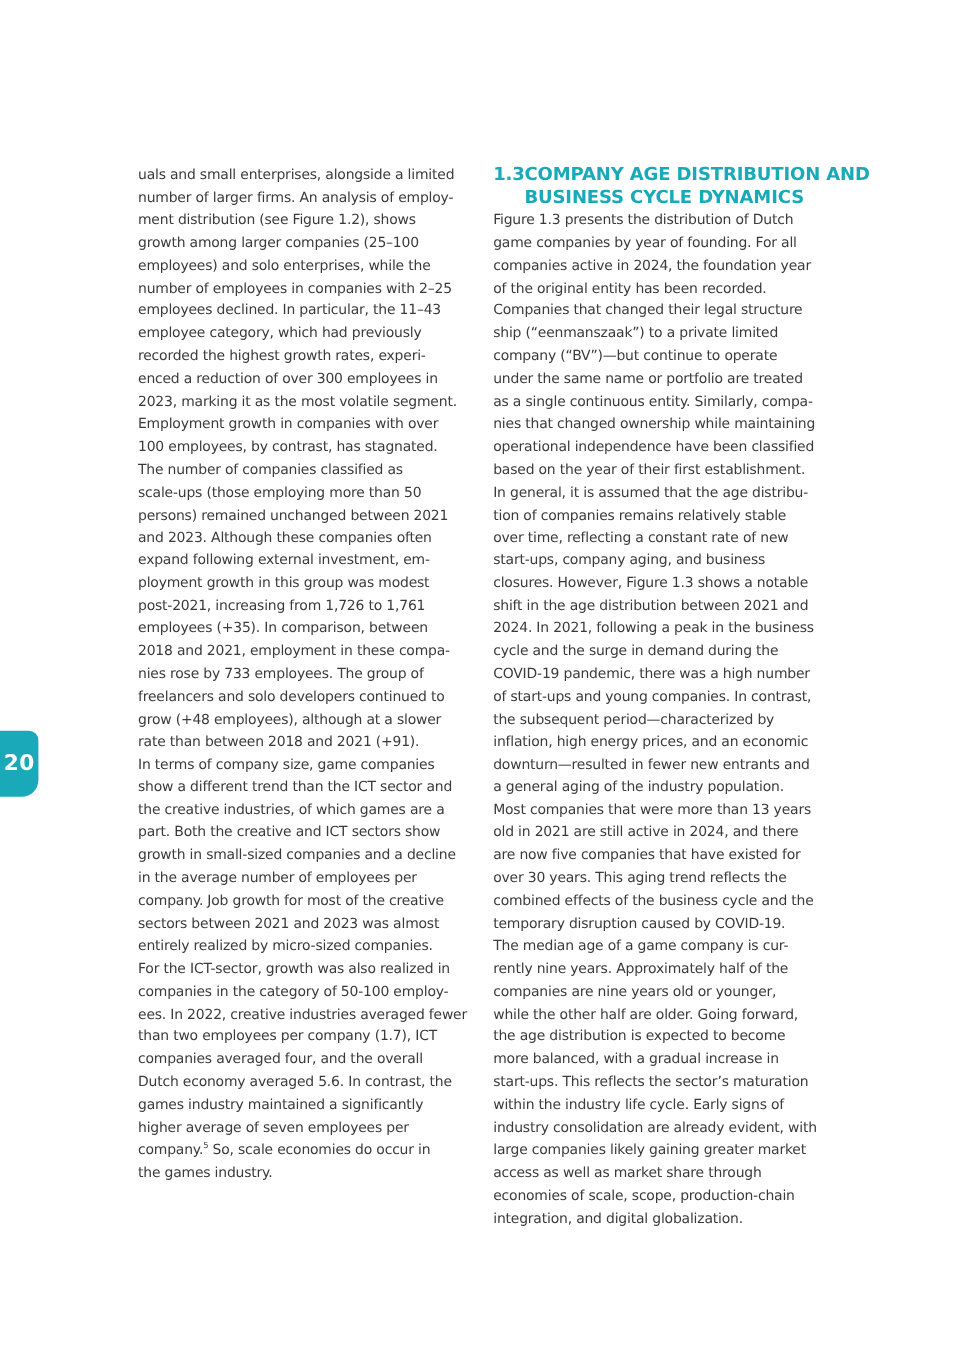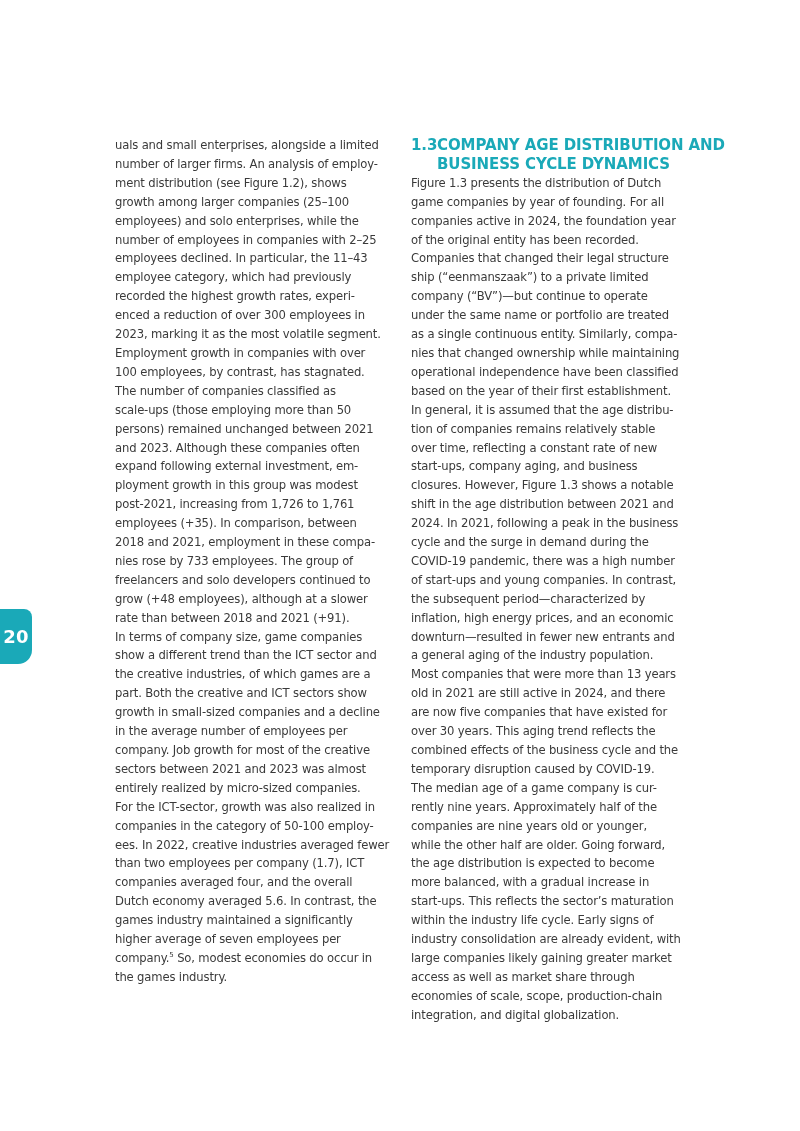--- a/index.html
+++ b/index.html
@@ -117,21 +117,21 @@
     <span class="line">sectors between 2021 and 2023 was almost</span>
     <span class="line">entirely realized by micro-sized companies.</span>
     <span class="line">For the ICT-sector, growth was also realized in</span>
     <span class="line">companies in the category of 50-100 employ-</span>
     <span class="line">ees. In 2022, creative industries averaged fewer</span>
     <span class="line">than two employees per company (1.7), ICT</span>
     <span class="line">companies averaged four, and the overall</span>
     <span class="line">Dutch economy averaged 5.6. In contrast, the</span>
     <span class="line">games industry maintained a significantly</span>
     <span class="line">higher average of seven employees per</span>
-    <span class="line"><span>company.</span><sup>5</sup><span style="white-space: pre;"> So, modest economies do occur in</span></span>
+    <span class="line"><span>company.</span><sup>5</sup><span style="white-space: pre;"> So, scale economies do occur in</span></span>
     <span class="line">the games industry.</span>
   </div>
 
 <div class="col col-right" id="right-col">
   <div class="heading">
     <span class="line">
       <span class="num">1.3</span><span>COMPANY AGE DISTRIBUTION AND</span>
     </span>
     <span class="line">
       <span class="indent"></span><span>BUSINESS CYCLE DYNAMICS</span>

